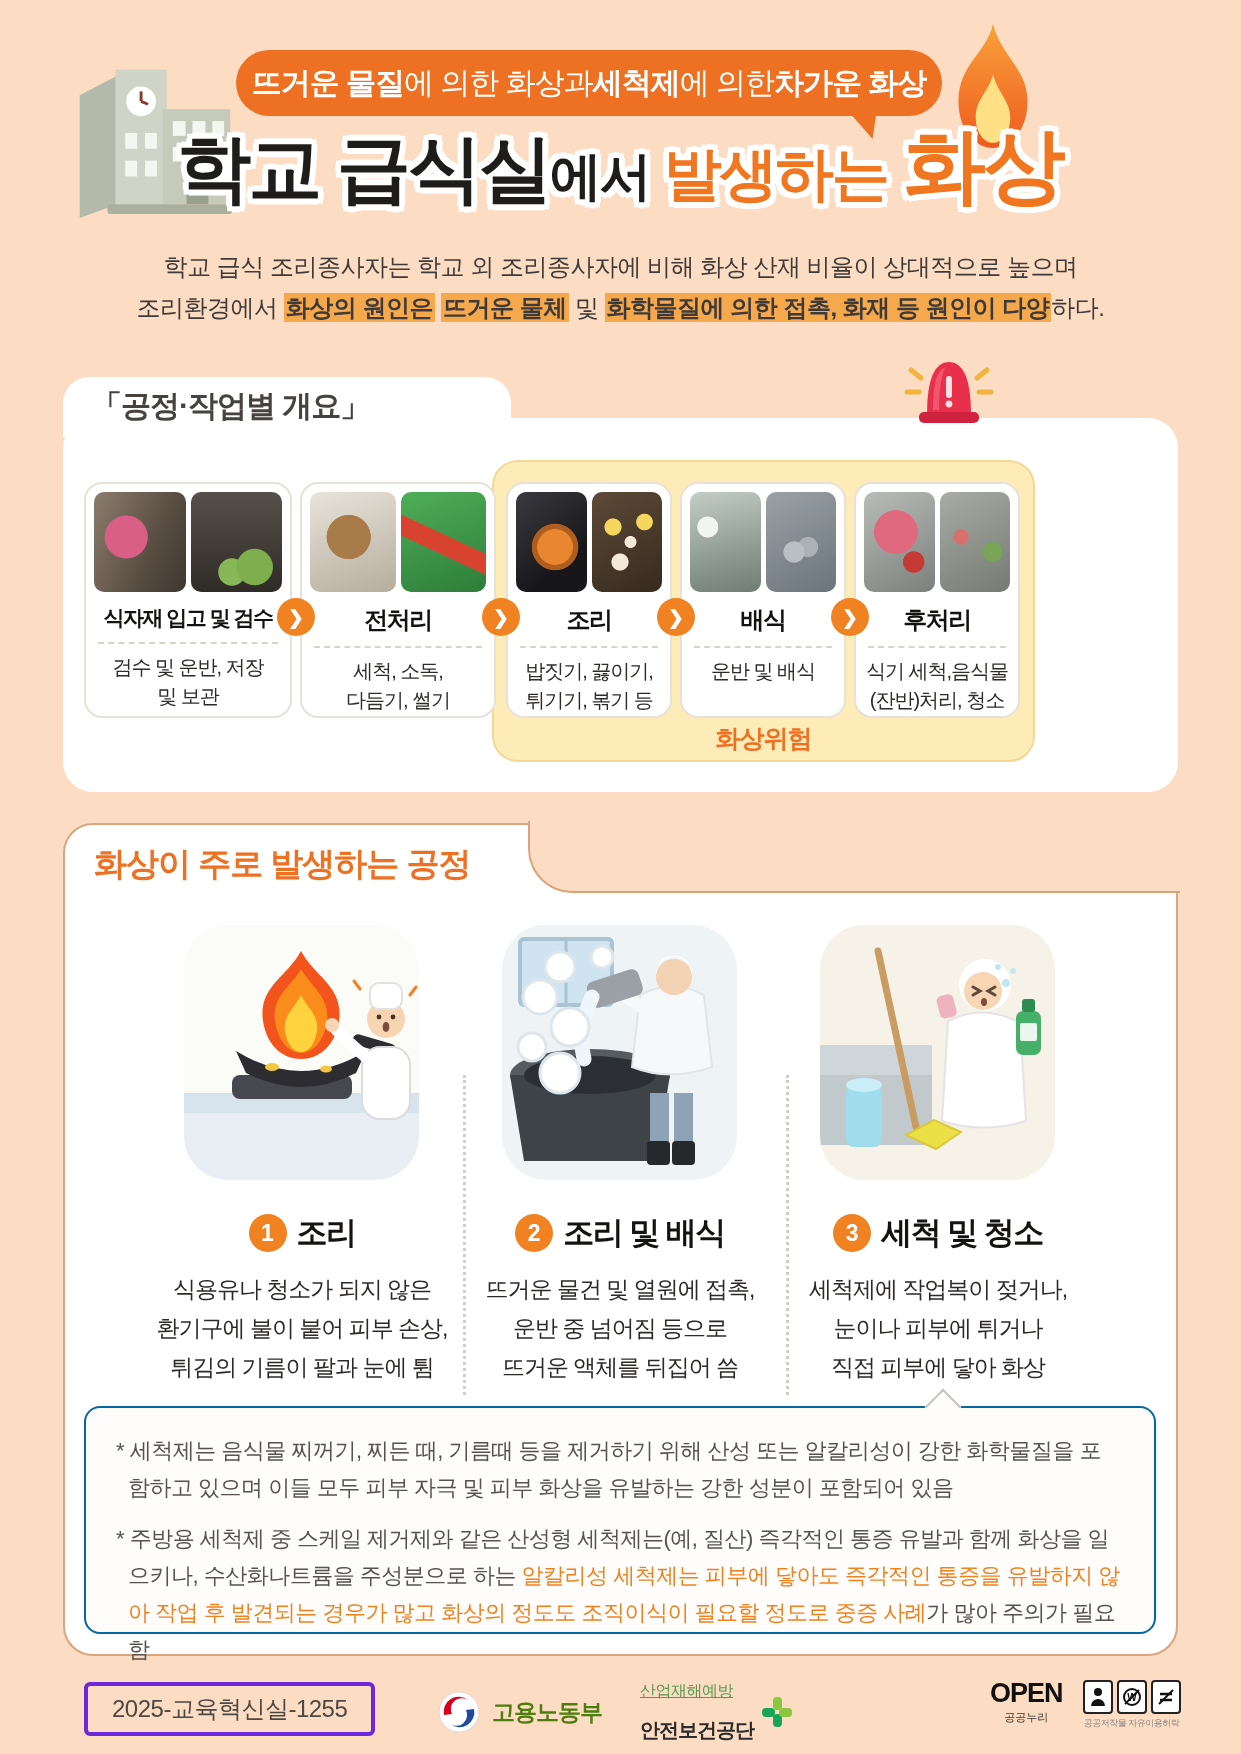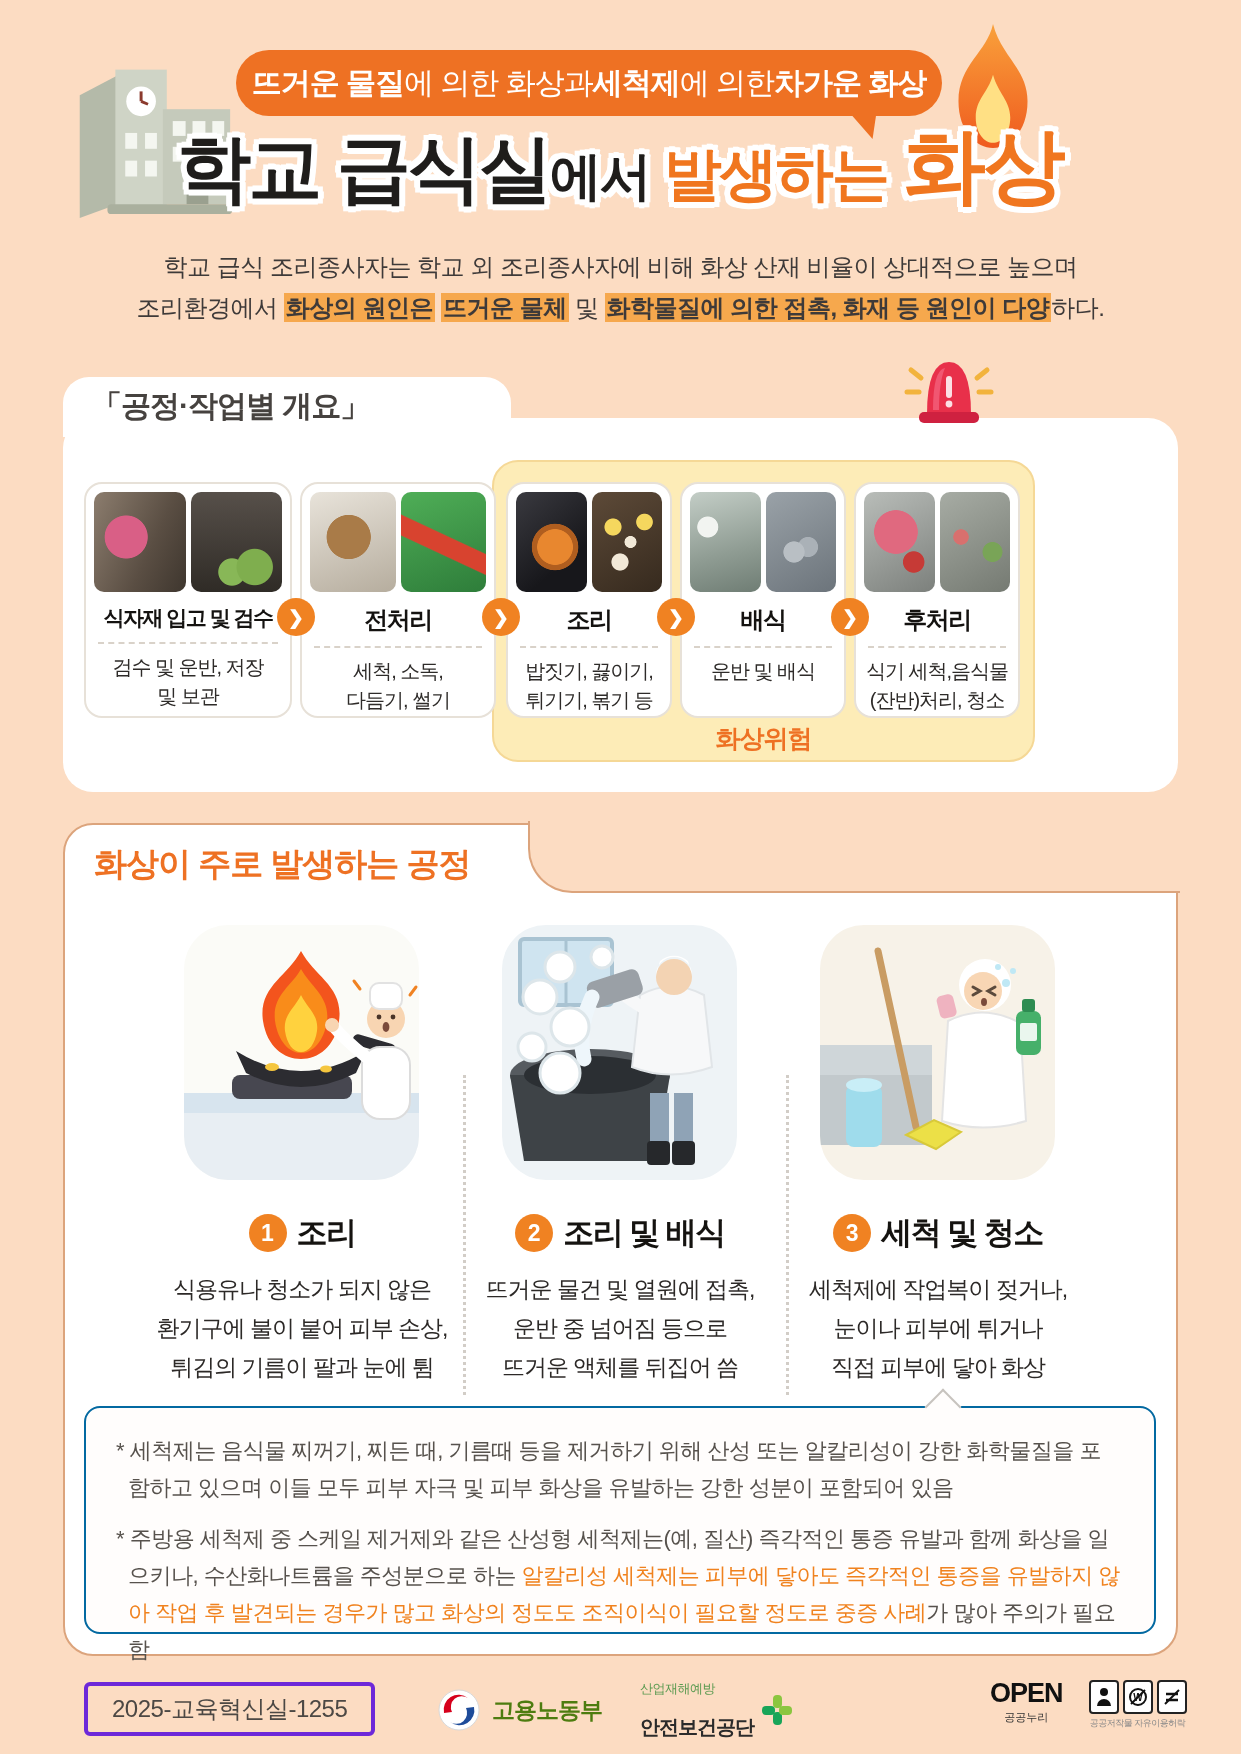--- a/index.html
+++ b/index.html
@@ -87,23 +87,23 @@
   .note + .note { margin-top:14px; }
   .note .org { color:#f0821e; }
 
   
   .doc-box { position:absolute; left:84px; top:1682px; padding:7px 24px; border:4px solid #6d28d9;
              border-radius:6px; font-size:24px; color:#4c4844; letter-spacing:-0.5px; }
   .gov { position:absolute; left:438px; top:1682px; display:flex; align-items:center; gap:12px; }
   .moel-label { font-size:23px; font-weight:bold; color:#4d7c0f; letter-spacing:-1px; }
   .kosha { display:flex; align-items:center; gap:6px; margin-left:26px; }
   .kosha-col { display:flex; flex-direction:column; line-height:1.15; }
-  .kosha-small { font-size:13px; color:#5a9a50; letter-spacing:-0.5px; }
+  .kosha-small { font-size:16px; color:#5a9a50; letter-spacing:-0.5px;text-decoration:underline; }
   .kosha-label { font-size:20px; font-weight:bold; color:#2b2b2b; letter-spacing:-1px;margin-top:19px; }
-  .open-blk { position:absolute; left:990px; top:1680px; display:flex; gap:26px; align-items:flex-start; }
+  .open-blk { position:absolute; left:990px; top:1680px; display:flex; gap:20px; align-items:flex-start; }
   .open-col { display:flex; flex-direction:column; align-items:center; }
   .open-word { font-size:27px; font-weight:bold; color:#111; letter-spacing:-1px; line-height:1; }
   .nuri-lab { font-size:11px; color:#333; margin-top:3px; }
   .nuri-col { display:flex; flex-direction:column; align-items:center; }
   .nuri-row { display:flex; gap:4px; }
   .nuri-box { width:30px; height:34px; border:2px solid #222; border-radius:4px; background:#fff;
               display:flex; align-items:center; justify-content:center; }
   .nuri-sub { font-size:9px; color:#8a8a8a; margin-top:3px; letter-spacing:-0.5px; }
 </style>
 </head>

